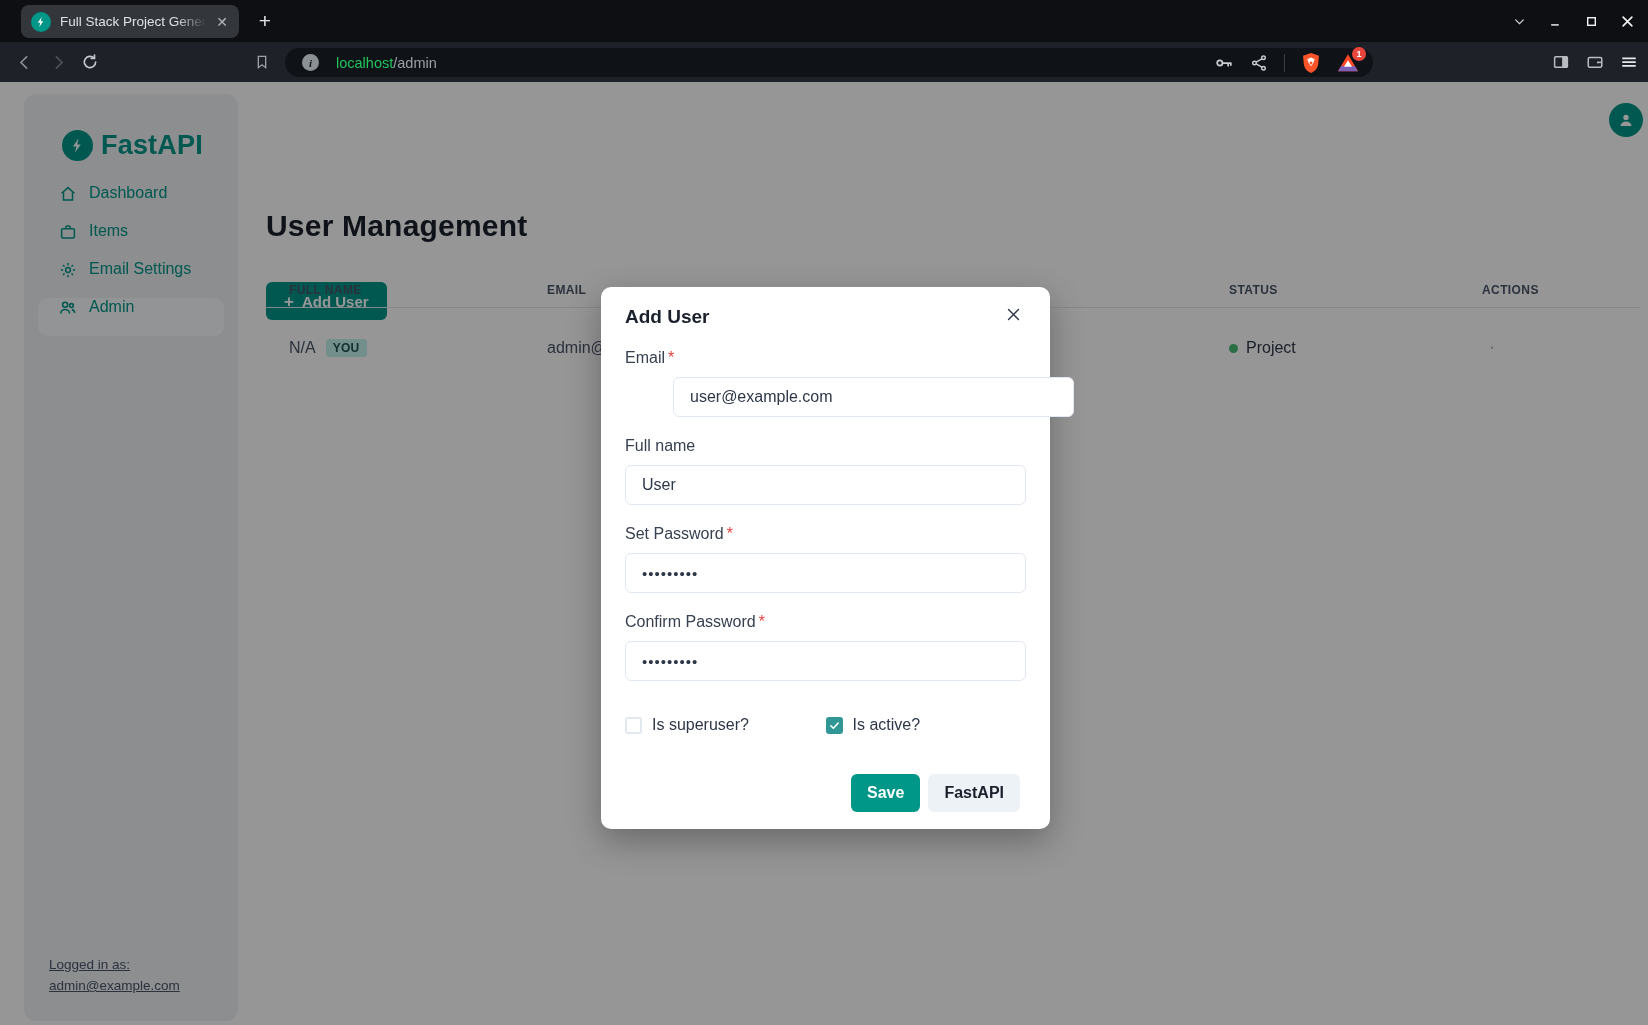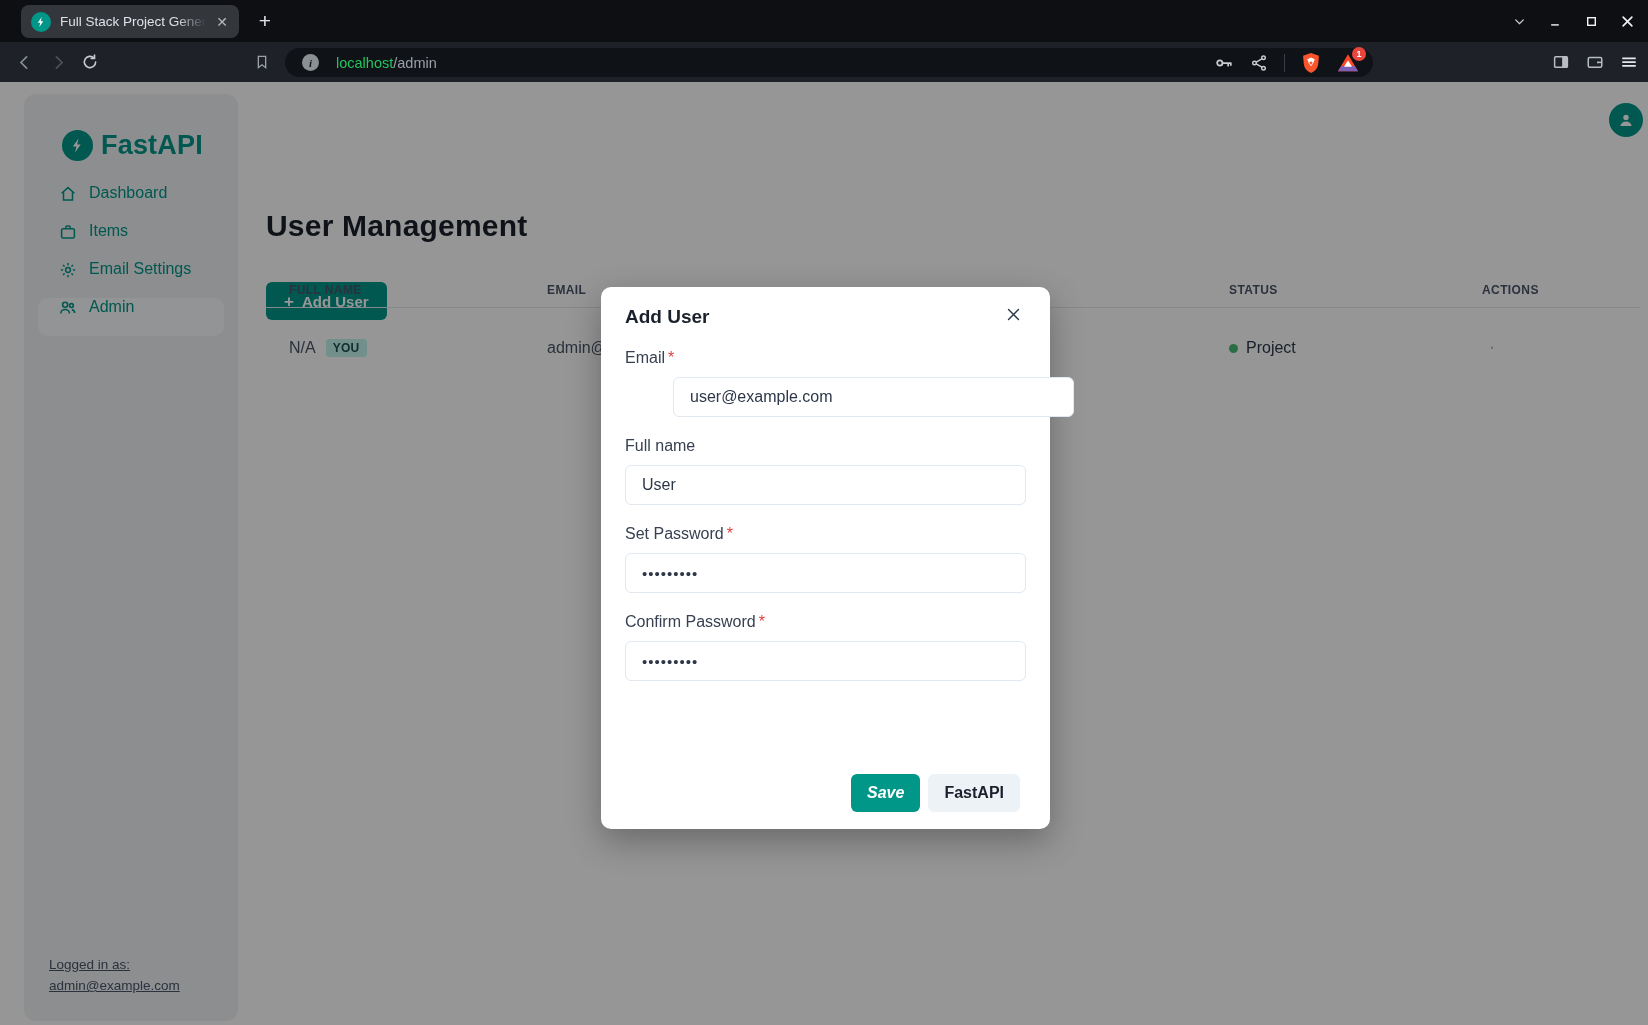--- a/index.html
+++ b/index.html
@@ -71,21 +71,21 @@
   .req { color:#E53E3E; margin-left:3px; }
   .field-input { position:absolute; left:24px; width:401px; height:40px; border:1px solid #E2E8F0; border-radius:6px; padding:0 16px; font-size:16px; color:#2D3748; font-family:inherit; outline:none; background:#fff; }
   input.pw { font-size:15px; letter-spacing:1px; }
   .cb-row { position:absolute; top:429px; left:24px; width:401px; display:flex; }
   .cb-group { display:flex; align-items:center; width:202px; }
   .cb-box { width:17px; height:17px; border-radius:3px; border:2px solid #E2E8F0; background:#fff; flex:none; display:flex; align-items:center; justify-content:center; }
   .cb-box.checked { background:#319795; border-color:#319795; }
   .cb-label { margin-left:10px; font-size:16px; color:#2D3748; }
   .modal-footer { position:absolute; right:30px; top:487px; display:flex; gap:8px; }
   .btn { height:38px; border:none; border-radius:6px; font-size:16px; font-weight:700; padding:0 16px; font-family:inherit; }
-  .btn-save { background:#009688; color:#fff;font-style:italic; }
+  .btn-save { background:#009688; color:#fff; }
   .btn-cancel { background:#EDF2F7; color:#1A202C; }
 
   svg { display:block; }
 </style>
 </head>
 <body>
 
 <div class="screen">
 
   <div class="titlebar">
@@ -327,20 +327,34 @@
     <div class="field-label" style="top:238px">
       <span>Set Password</span><span class="req">*</span>
     </div>
     <input class="field-input pw" style="top: 266px;" type="text" value="•••••••••">
 
     <div class="field-label" style="top:326px">
       <span>Confirm Password</span><span class="req">*</span>
     </div>
     <input class="field-input pw" style="top: 354px;" type="text" value="•••••••••">
 
+    <div class="cb-row">
+      <div class="cb-group">
+        <span class="cb-box"></span>
+        <span class="cb-label">Is superuser?</span>
+      </div>
+      <div class="cb-group">
+        <span class="cb-box checked">
+          <svg width="11" height="11" viewBox="0 0 24 24" fill="none" stroke="#fff" stroke-width="3.5" stroke-linecap="round" stroke-linejoin="round">
+              <path d="M4 12.5l5.5 5.5L20 6.5"></path>
+            </svg>
+        </span>
+        <span class="cb-label">Is active?</span>
+      </div>
+    </div>
 
     <div class="modal-footer">
       <button class="btn btn-save">Save</button>
       <button class="btn btn-cancel">FastAPI</button>
     </div>
   </div>
 
 </div>
 
 </body></html>

